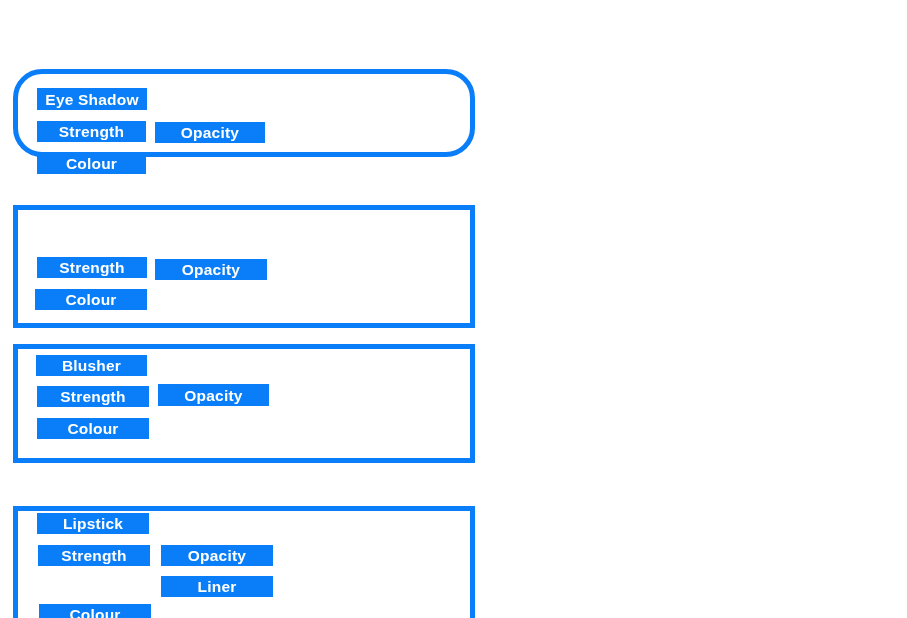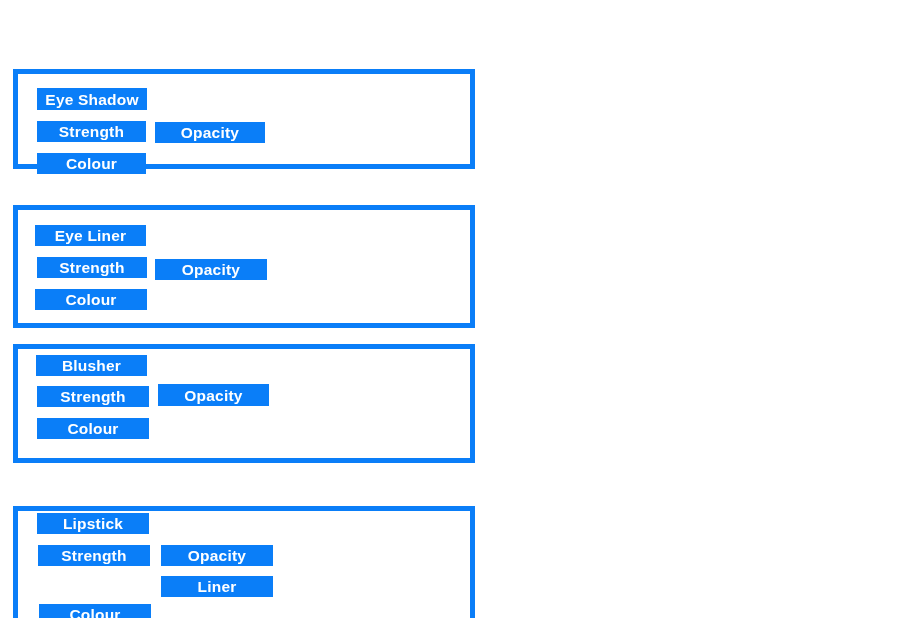--- a/index.html
+++ b/index.html
@@ -35,21 +35,21 @@
     left: 13px;
     width: 462px;
     border: 5px solid var(--accent, #0a7ef8);
     box-sizing: border-box;
     background: transparent;
   }
   
   .title-label { left: 168px; top: 31px; width: 110px; }
 
   
-  .sec-eyeshadow { top: 69px;  height: 100px; }
+  .sec-eyeshadow { top: 69px;  height: 88px; border-radius: 29px; }
   .sec-eyeliner  { top: 205px; height: 123px; }
   .sec-blusher   { top: 344px; height: 119px; }
   .sec-lipstick  { top: 482px; height: 131px; margin-top: 24px; }
 
   
   .sec-eyeshadow .t   { left: 19px;  top: 14px; width: 110px; height: 22px; }
   .sec-eyeshadow .str { left: 19px;  top: 47px; width: 109px; }
   .sec-eyeshadow .opa { left: 137px; top: 48px; width: 110px; }
   .sec-eyeshadow .col { left: 19px;  top: 79px; width: 109px; }
 
@@ -79,21 +79,20 @@
 
 
   <div class="section sec-eyeshadow">
     <div class="label t">Eye Shadow</div>
     <div class="label str">Strength</div>
     <div class="label opa">Opacity</div>
     <div class="label col">Colour</div>
   </div>
 
   <div class="section sec-eyeliner">
-    <div class="label t">Eye Liner</div>
     <div class="label str">Strength</div>
     <div class="label opa">Opacity</div>
     <div class="label col">Colour</div>
   </div>
 
   <div class="section sec-blusher">
     <div class="label t">Blusher</div>
     <div class="label str">Strength</div>
     <div class="label opa">Opacity</div>
     <div class="label col">Colour</div>

